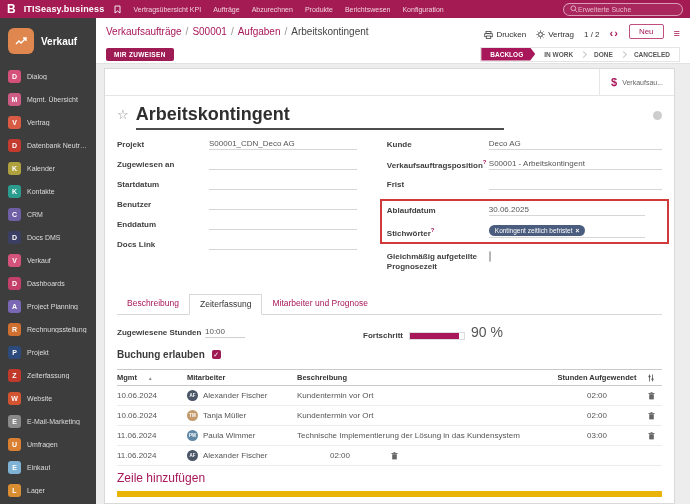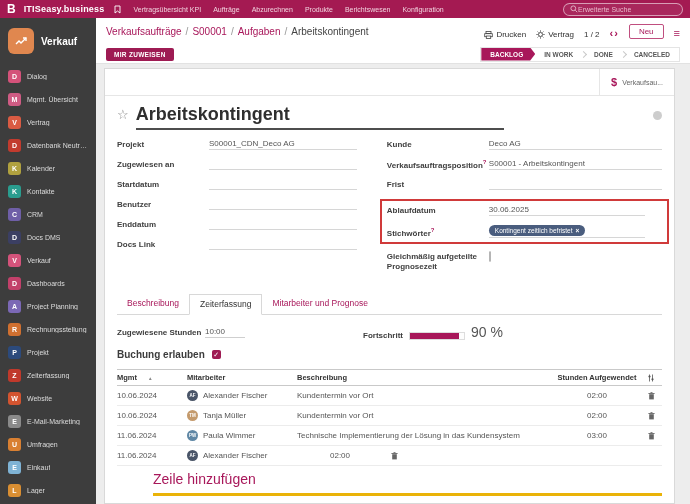--- a/index.html
+++ b/index.html
@@ -101,21 +101,21 @@
   .thead,.trow { display:flex; align-items:center; }
   .thead { border-top:1px solid #c9c9c9; border-bottom:1px solid #c9c9c9; font-weight:bold; font-size:7.5px; color:#333; padding:3px 0; }
   .trow { border-bottom:1px solid #ececec; font-size:8px; color:#555; padding:4px 0; }
   .col-date { width:70px; display:flex; align-items:center; flex-shrink:0; }
   .col-emp { width:110px; display:flex; gap:5px; align-items:center; flex-shrink:0; }
   .col-desc { flex:1; min-width:0; white-space:nowrap; overflow:hidden; text-overflow:ellipsis; }
   .col-hours { width:86px; text-align:center; flex-shrink:0; }
   .col-del { width:22px; display:flex; justify-content:center; align-items:center; flex-shrink:0; cursor:pointer; }
   .sort { font-size:5px; color:#888; margin-left:12px; }
   .avatar { width:11px; height:11px; border-radius:50%; color:#fff; font-size:4.5px; display:flex; align-items:center; justify-content:center; font-weight:bold; flex-shrink:0; }
-  .add-row { font-size:14px; color:#a8175a; padding:5px 0 6px; border-bottom:3px solid #eab308; cursor:pointer;margin-left:36px; }
+  .add-row { font-size:12px; color:#a8175a; padding:5px 0 6px; border-bottom:6px solid #eab308; cursor:pointer; }
 </style>
 </head>
 <body>
 
 <div>
 
   <header class="topbar">
     <span class="logo">B</span>
     <span class="brand-name">ITISeasy.business</span>
     <span class="bm-icon">

